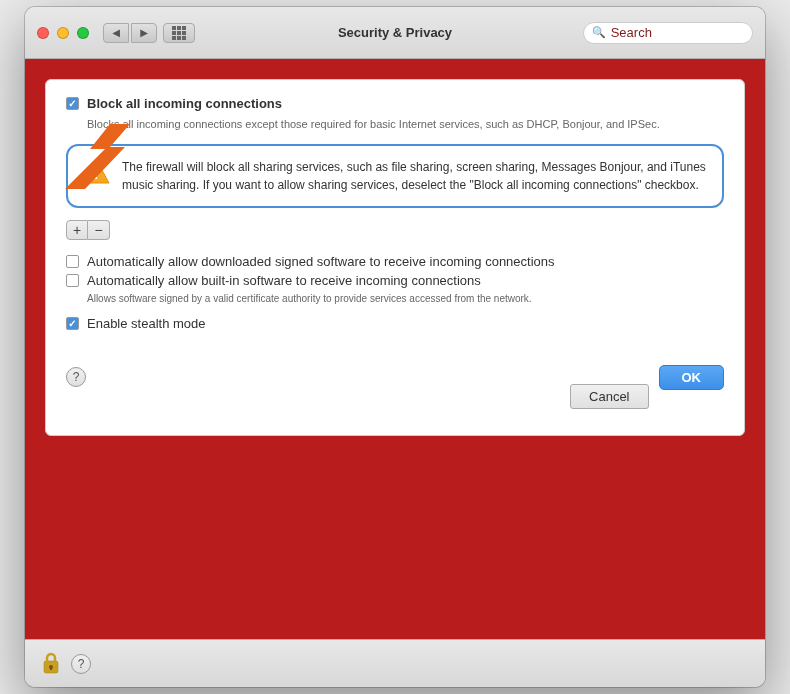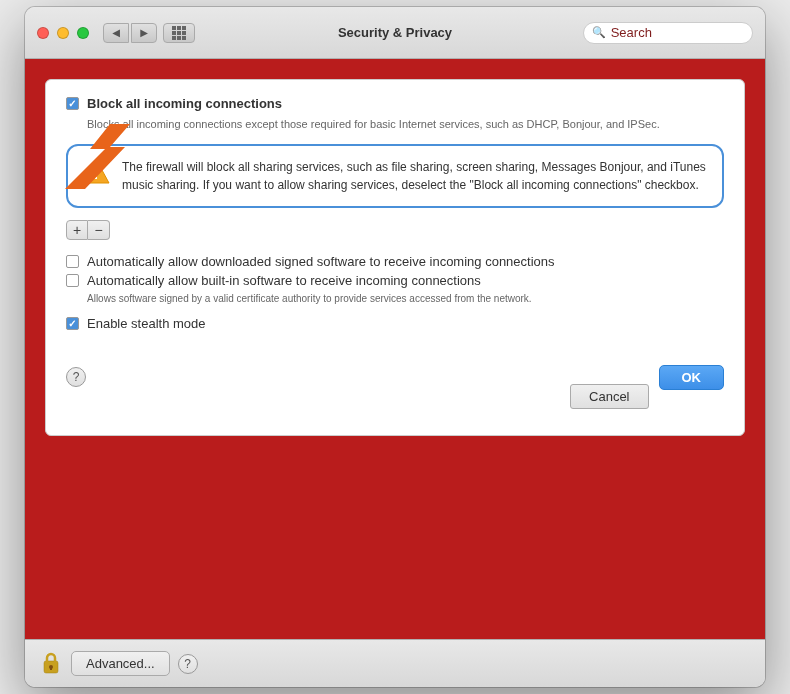--- a/index.html
+++ b/index.html
@@ -457,16 +457,15 @@
   <div class="bottombar">
 
     <div style="margin-right:10px;">
       <svg width="20" height="24" viewBox="0 0 20 24">
         <rect x="3" y="11" width="14" height="12" rx="2" fill="#c8a020" stroke="#a08010" stroke-width="0.5"></rect>
         <path d="M6 11V8a4 4 0 0 1 8 0v3" fill="none" stroke="#c8a020" stroke-width="2.5" stroke-linecap="round"></path>
         <circle cx="10" cy="17" r="2" fill="#805010"></circle>
         <rect x="9" y="17" width="2" height="3" fill="#805010"></rect>
       </svg>
     </div>
-    <button class="advanced-btn">Advanced...</button>
     <div class="help-btn">?</div>
   </div>
 </div>
 
 </body></html>

